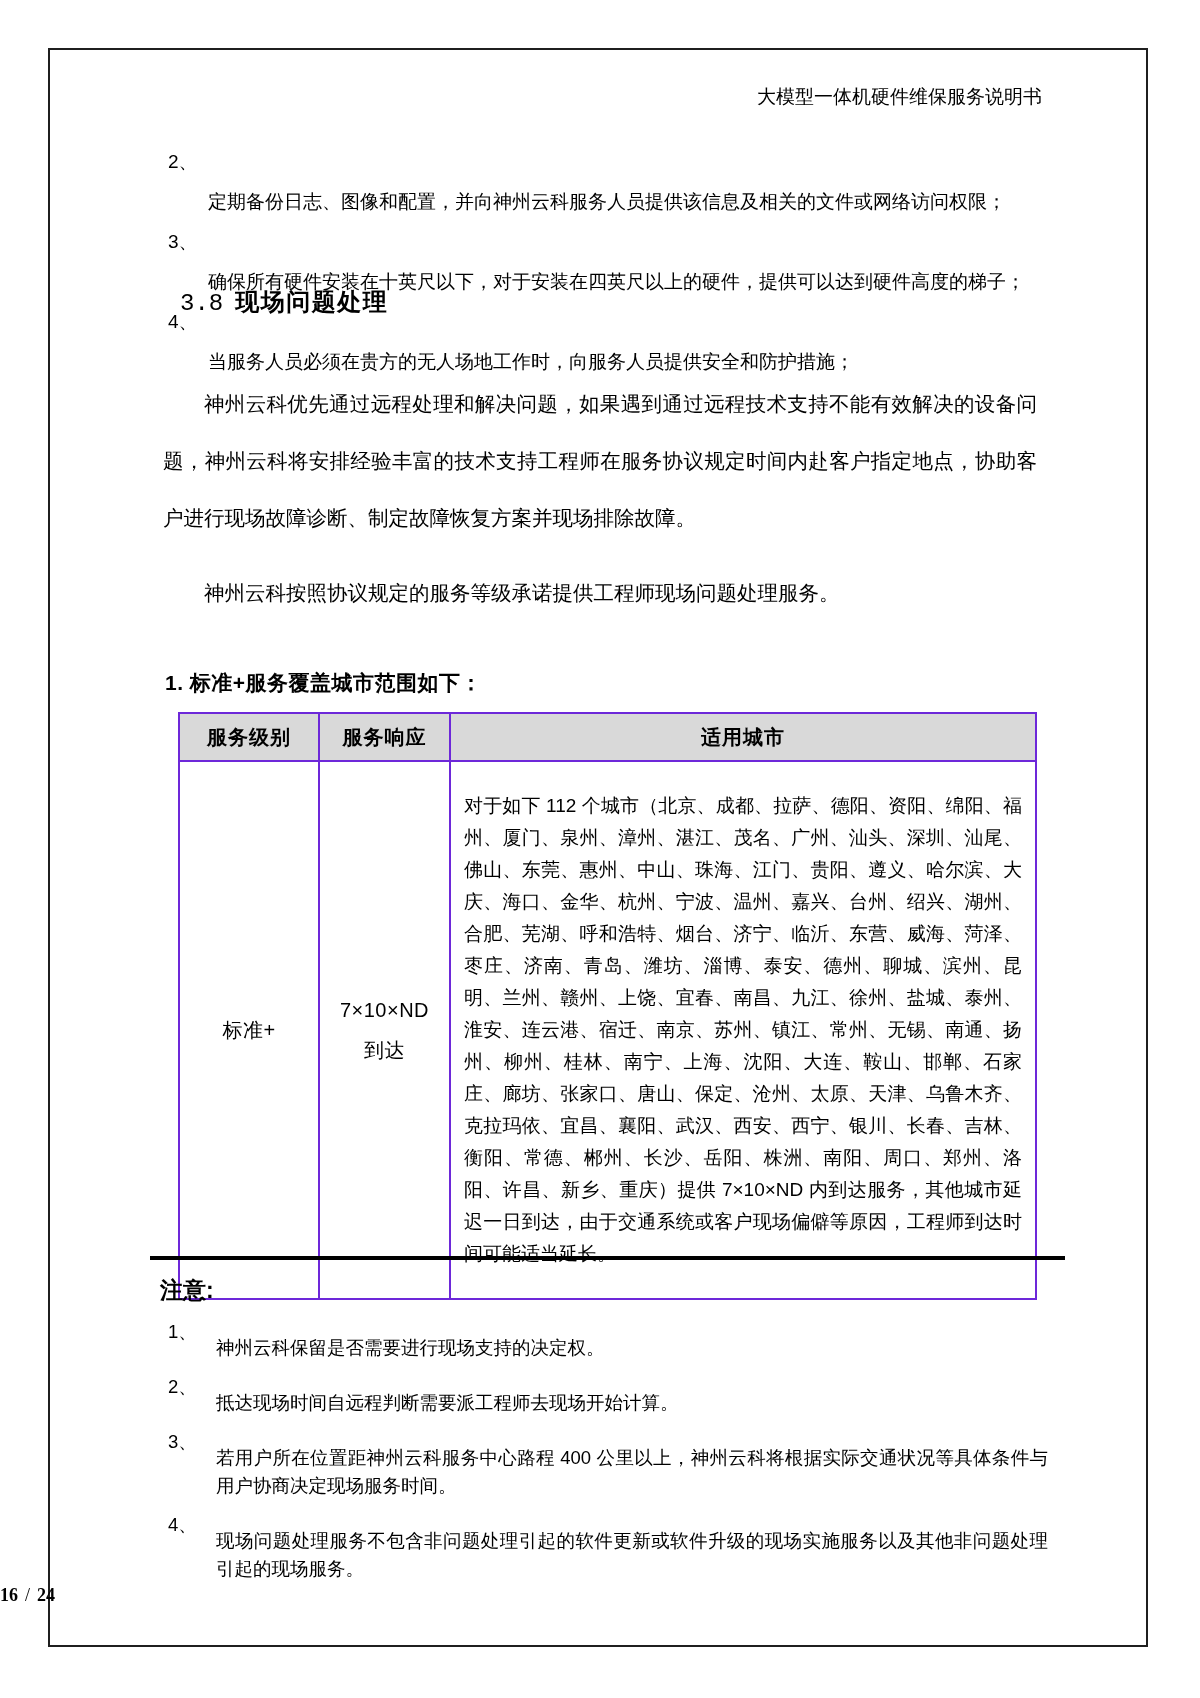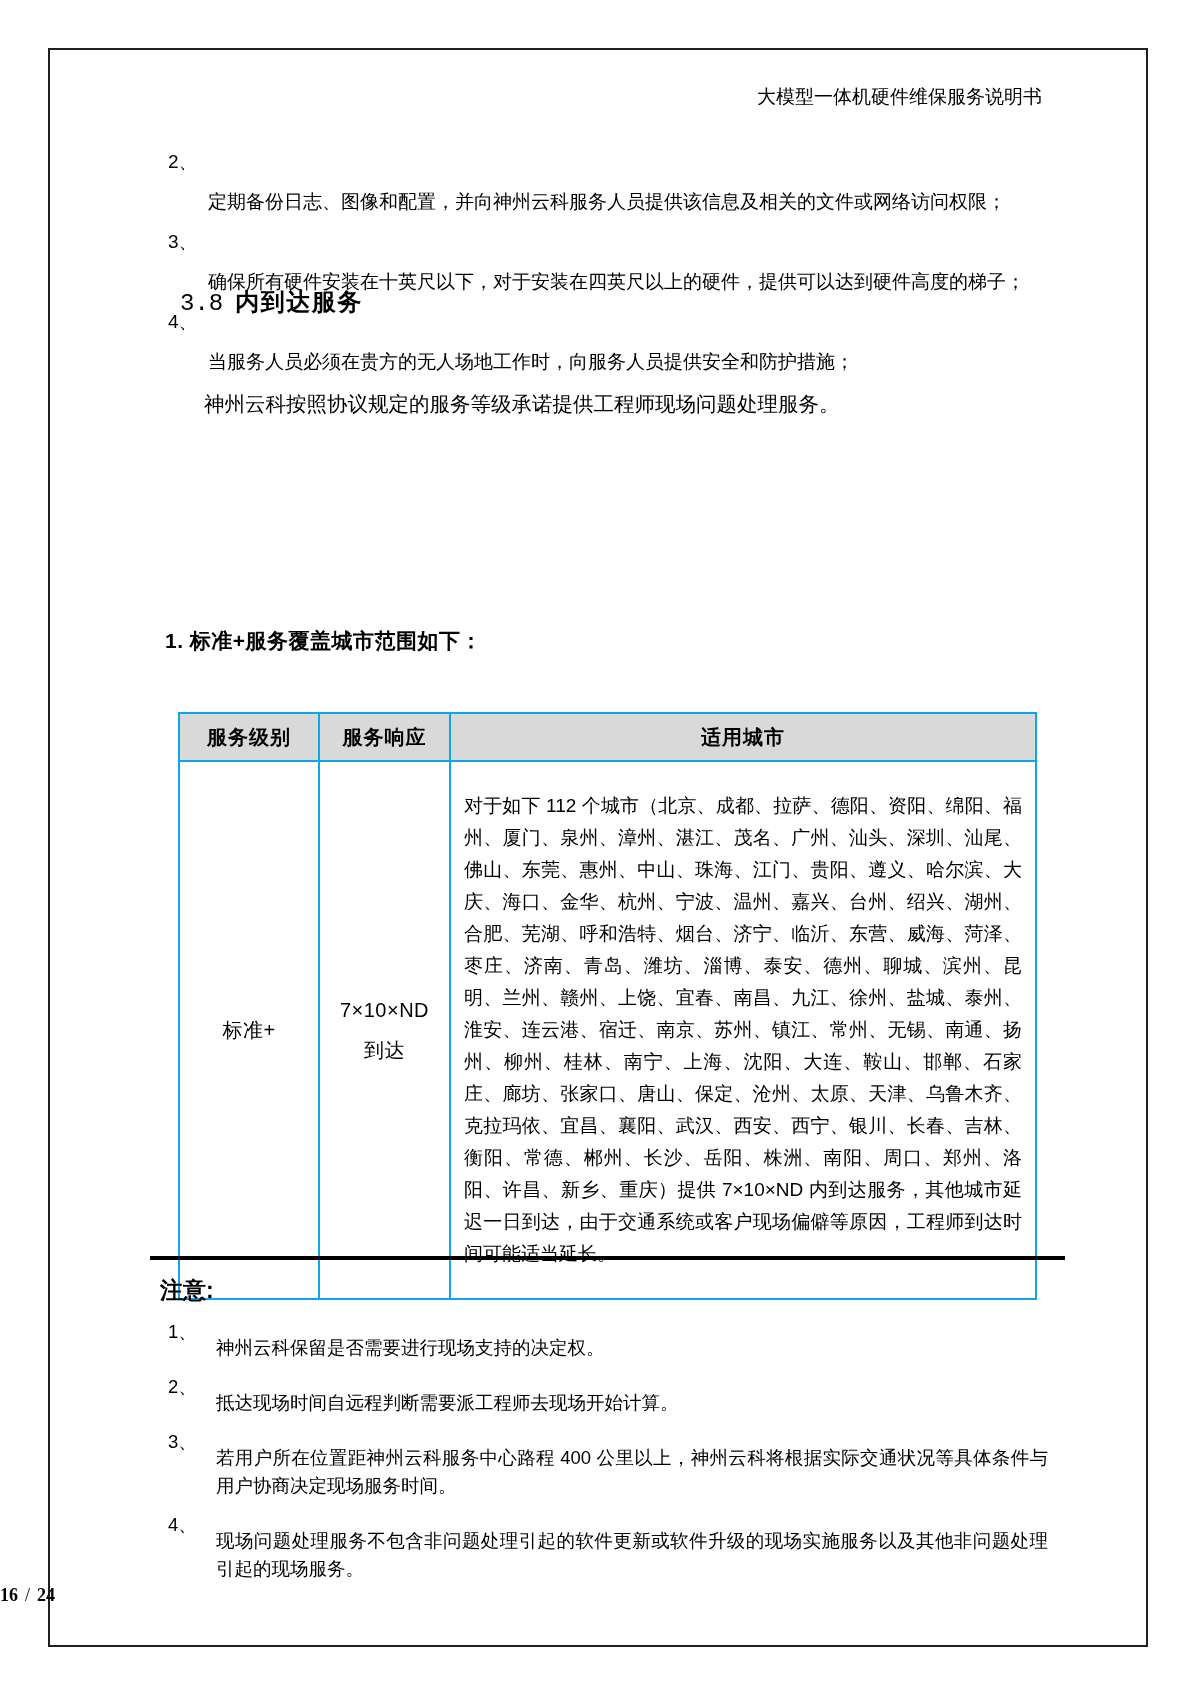--- a/index.html
+++ b/index.html
@@ -22,27 +22,27 @@
   .intro-text{flex:1;margin-top:40px;}
   .section-heading{position:absolute;top:286px;left:180px;font-size:24px;line-height:32px;}
   .section-num{font-family:Liberation Mono, monospace;margin-right:12px;font-weight:normal;}
   .section-title{font-weight:bold;letter-spacing:1.5px;}
   .para-block{
     position:absolute;top:375px;left:163px;width:874px;
     font-size:20.5px;line-height:57px;text-align:justify;
   }
   .para-block p{margin:0;text-indent:2em;}
   .para-block p + p{margin-top:18px;}
-  .list-heading{position:absolute;top:626px;left:165px;font-size:21px;font-weight:bold;line-height:30px;letter-spacing:0.5px;}
+  .list-heading{position:absolute;top:668px;left:165px;font-size:21px;font-weight:bold;line-height:30px;letter-spacing:0.5px;}
   .coverage-table{
     position:absolute;top:712px;left:178px;width:859px;
     border-collapse:collapse;table-layout:fixed;
   }
   .coverage-table th,.coverage-table td{
-    border:2px solid #0ea5e9;box-sizing:border-box;
+    border:2px solid #6d28d9;box-sizing:border-box;
   }
   .coverage-table th{
     background:#d9d9d9;height:48px;font-size:20px;font-weight:bold;
     text-align:center;vertical-align:middle;letter-spacing:1px;
   }
   .col-level{width:140px;}
   .col-response{width:131px;}
   .cell-center{
     text-align:center;vertical-align:middle;font-size:20px;letter-spacing:0.5px;
   }
@@ -80,24 +80,25 @@
     <span class="intro-num">3、</span>
     <span class="intro-text">确保所有硬件安装在十英尺以下，对于安装在四英尺以上的硬件，提供可以达到硬件高度的梯子；</span>
   </div>
   <div class="intro-item">
     <span class="intro-num">4、</span>
     <span class="intro-text">当服务人员必须在贵方的无人场地工作时，向服务人员提供安全和防护措施；</span>
   </div>
 </div>
 
 <div class="section-heading">
-  <span class="section-num">3.8</span><span class="section-title">内到达服务</span>
+  <span class="section-num">3.8</span><span class="section-title">现场问题处理</span>
 </div>
 
 <div class="para-block">
+  <p>神州云科优先通过远程处理和解决问题，如果遇到通过远程技术支持不能有效解决的设备问题，神州云科将安排经验丰富的技术支持工程师在服务协议规定时间内赴客户指定地点，协助客户进行现场故障诊断、制定故障恢复方案并现场排除故障。</p>
   <p>神州云科按照协议规定的服务等级承诺提供工程师现场问题处理服务。</p>
 </div>
 
 <div class="list-heading">1. 标准+服务覆盖城市范围如下：</div>
 
 <table class="coverage-table">
   <colgroup>
     <col class="col-level">
     <col class="col-response">
     <col>

